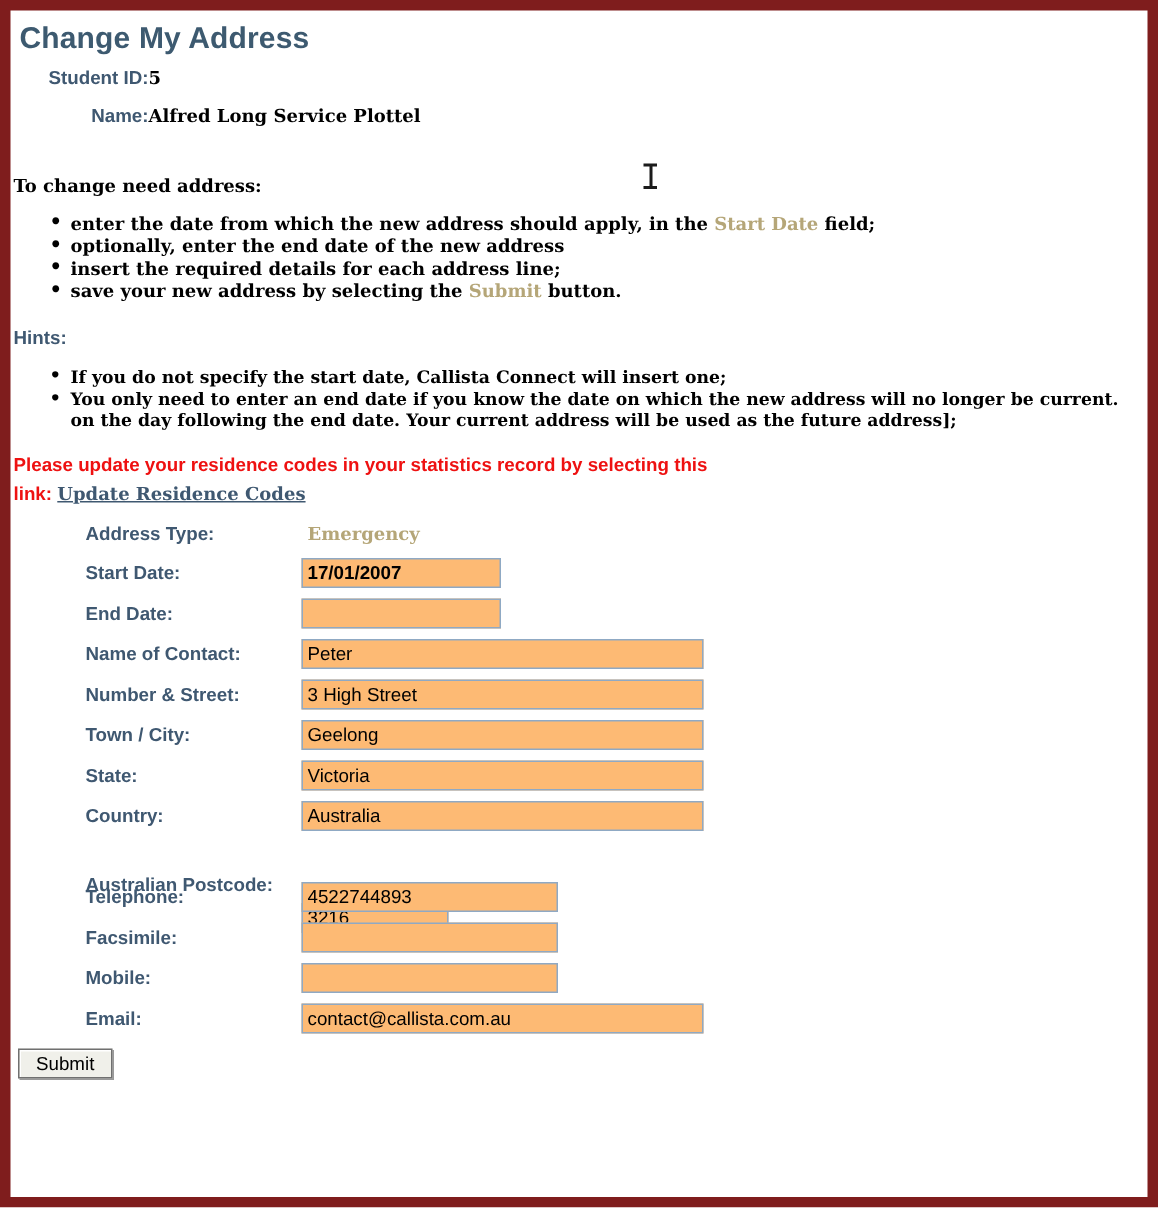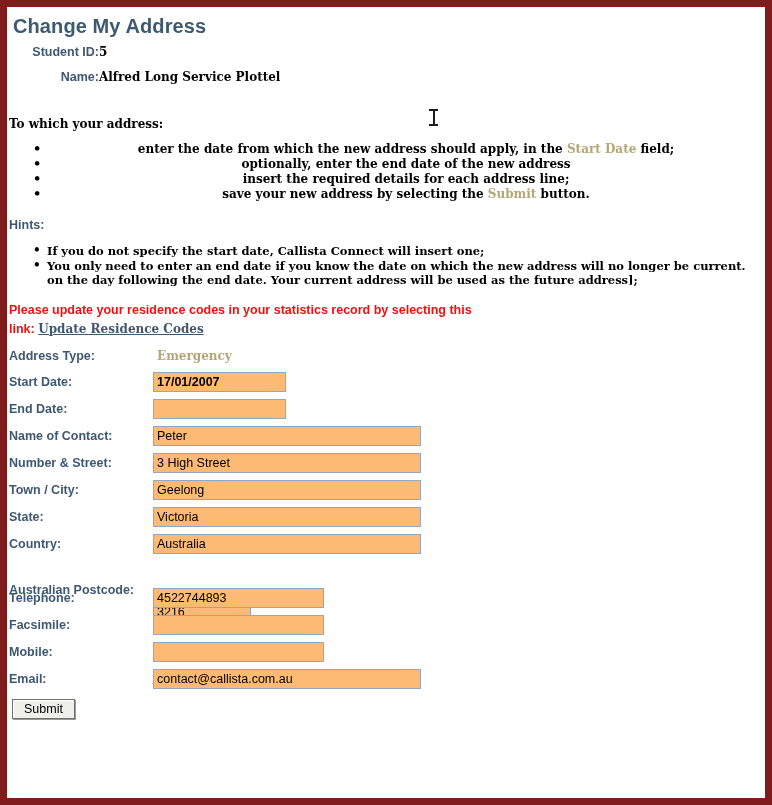--- a/index.html
+++ b/index.html
@@ -76,21 +76,20 @@
     padding: 0;
   }
   ul.bullets li {
     font-family: "DejaVu Serif", serif;
     font-size: 12px;
     font-weight: bold;
     color: #000000;
     line-height: 15px;
     padding-left: 40px;
     position: relative;
-    text-align: center;
   }
   ul.bullets li::before {
     content: "\2022";
     position: absolute;
     left: 26px;
     top: -1px;
     font-size: 13px;
     color: #000000;
   }
   .hl-tan { color: #b5a678; font-weight: bold; }
@@ -144,20 +143,21 @@
   }
 
   
   .form {
     margin: 4px 0 0 0;
   }
   .frow {
     height: 27px;
     white-space: nowrap;
     font-size: 0;
+    padding-left: 48px;
   }
   .frow.tight { height: 26px; }
   .flabel {
     display: inline-block;
     width: 146px;
     padding-left: 2px;
     box-sizing: border-box;
     font-family: "Liberation Sans", sans-serif;
     font-size: 12.5px;
     font-weight: bold;
@@ -240,21 +240,21 @@
   <h1 class="page-title">Change My Address</h1>
 
   <div class="id-row">
     <span class="id-label fixedw">Student ID:</span><span class="id-value">5</span>
   </div>
 
   <div class="id-row name-row">
     <span class="id-label fixedw">Name:</span><span class="id-value">Alfred Long Service Plottel</span>
   </div>
 
-  <div class="intro">To which your address:</div>
+  <div class="intro">To change need address:</div>
 
   <ul class="bullets">
     <li><span>enter the date from which the new address should apply, in the </span><span class="hl-tan">Start Date</span><span> field;</span></li>
     <li><span>optionally, enter the end date of the new address</span></li>
     <li><span>insert the required details for each address line;</span></li>
     <li><span>save your new address by selecting the </span><span class="hl-tan">Submit</span><span> button.</span></li>
   </ul>
 
   <div class="hints-title">Hints:</div>
 

